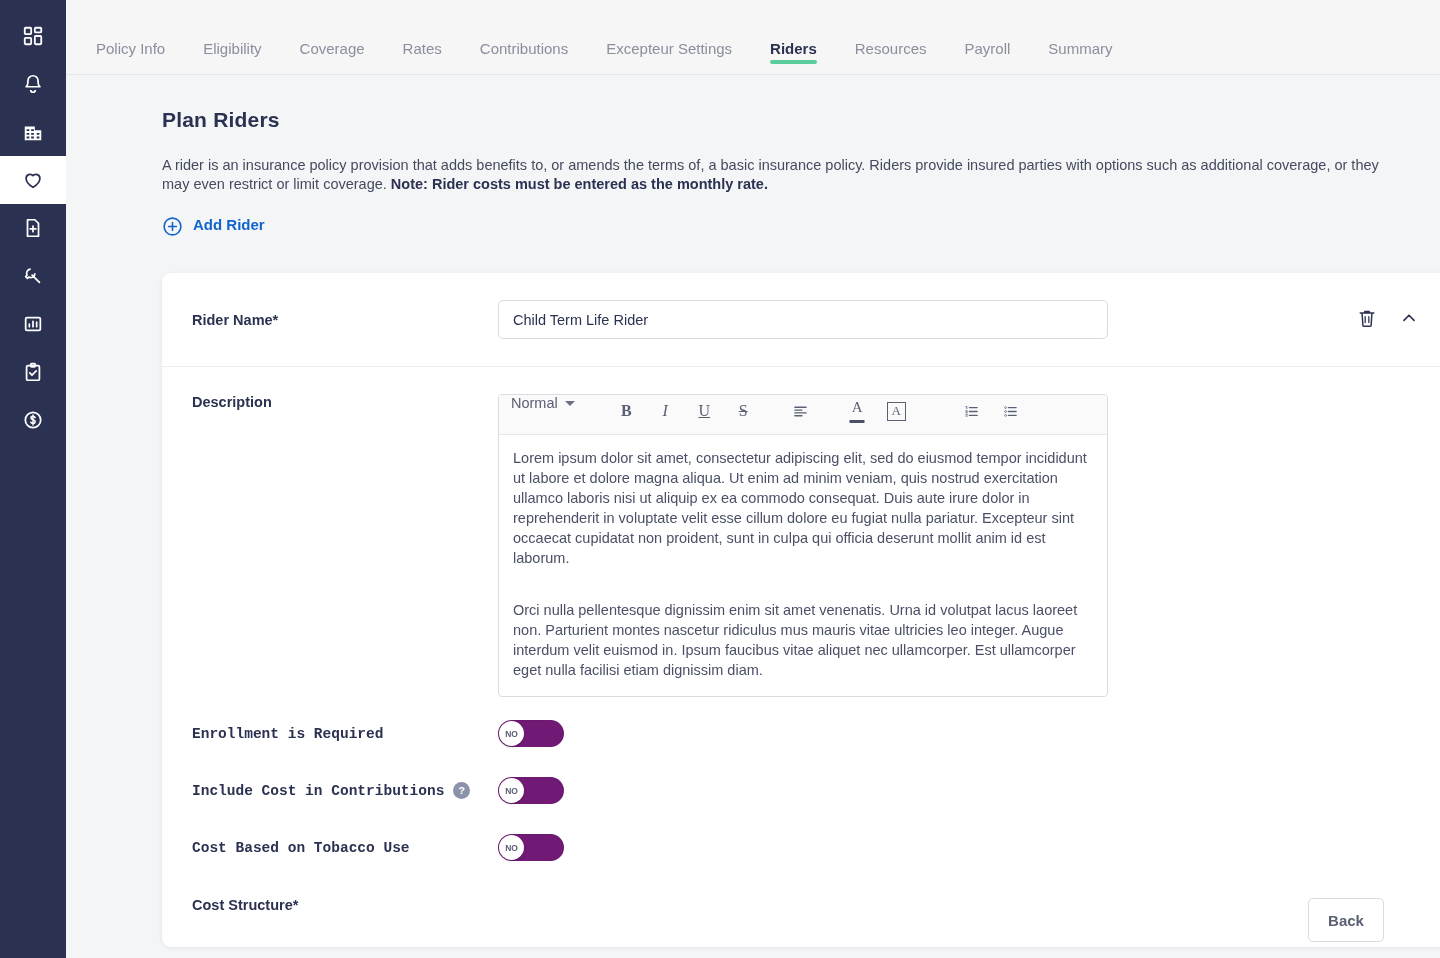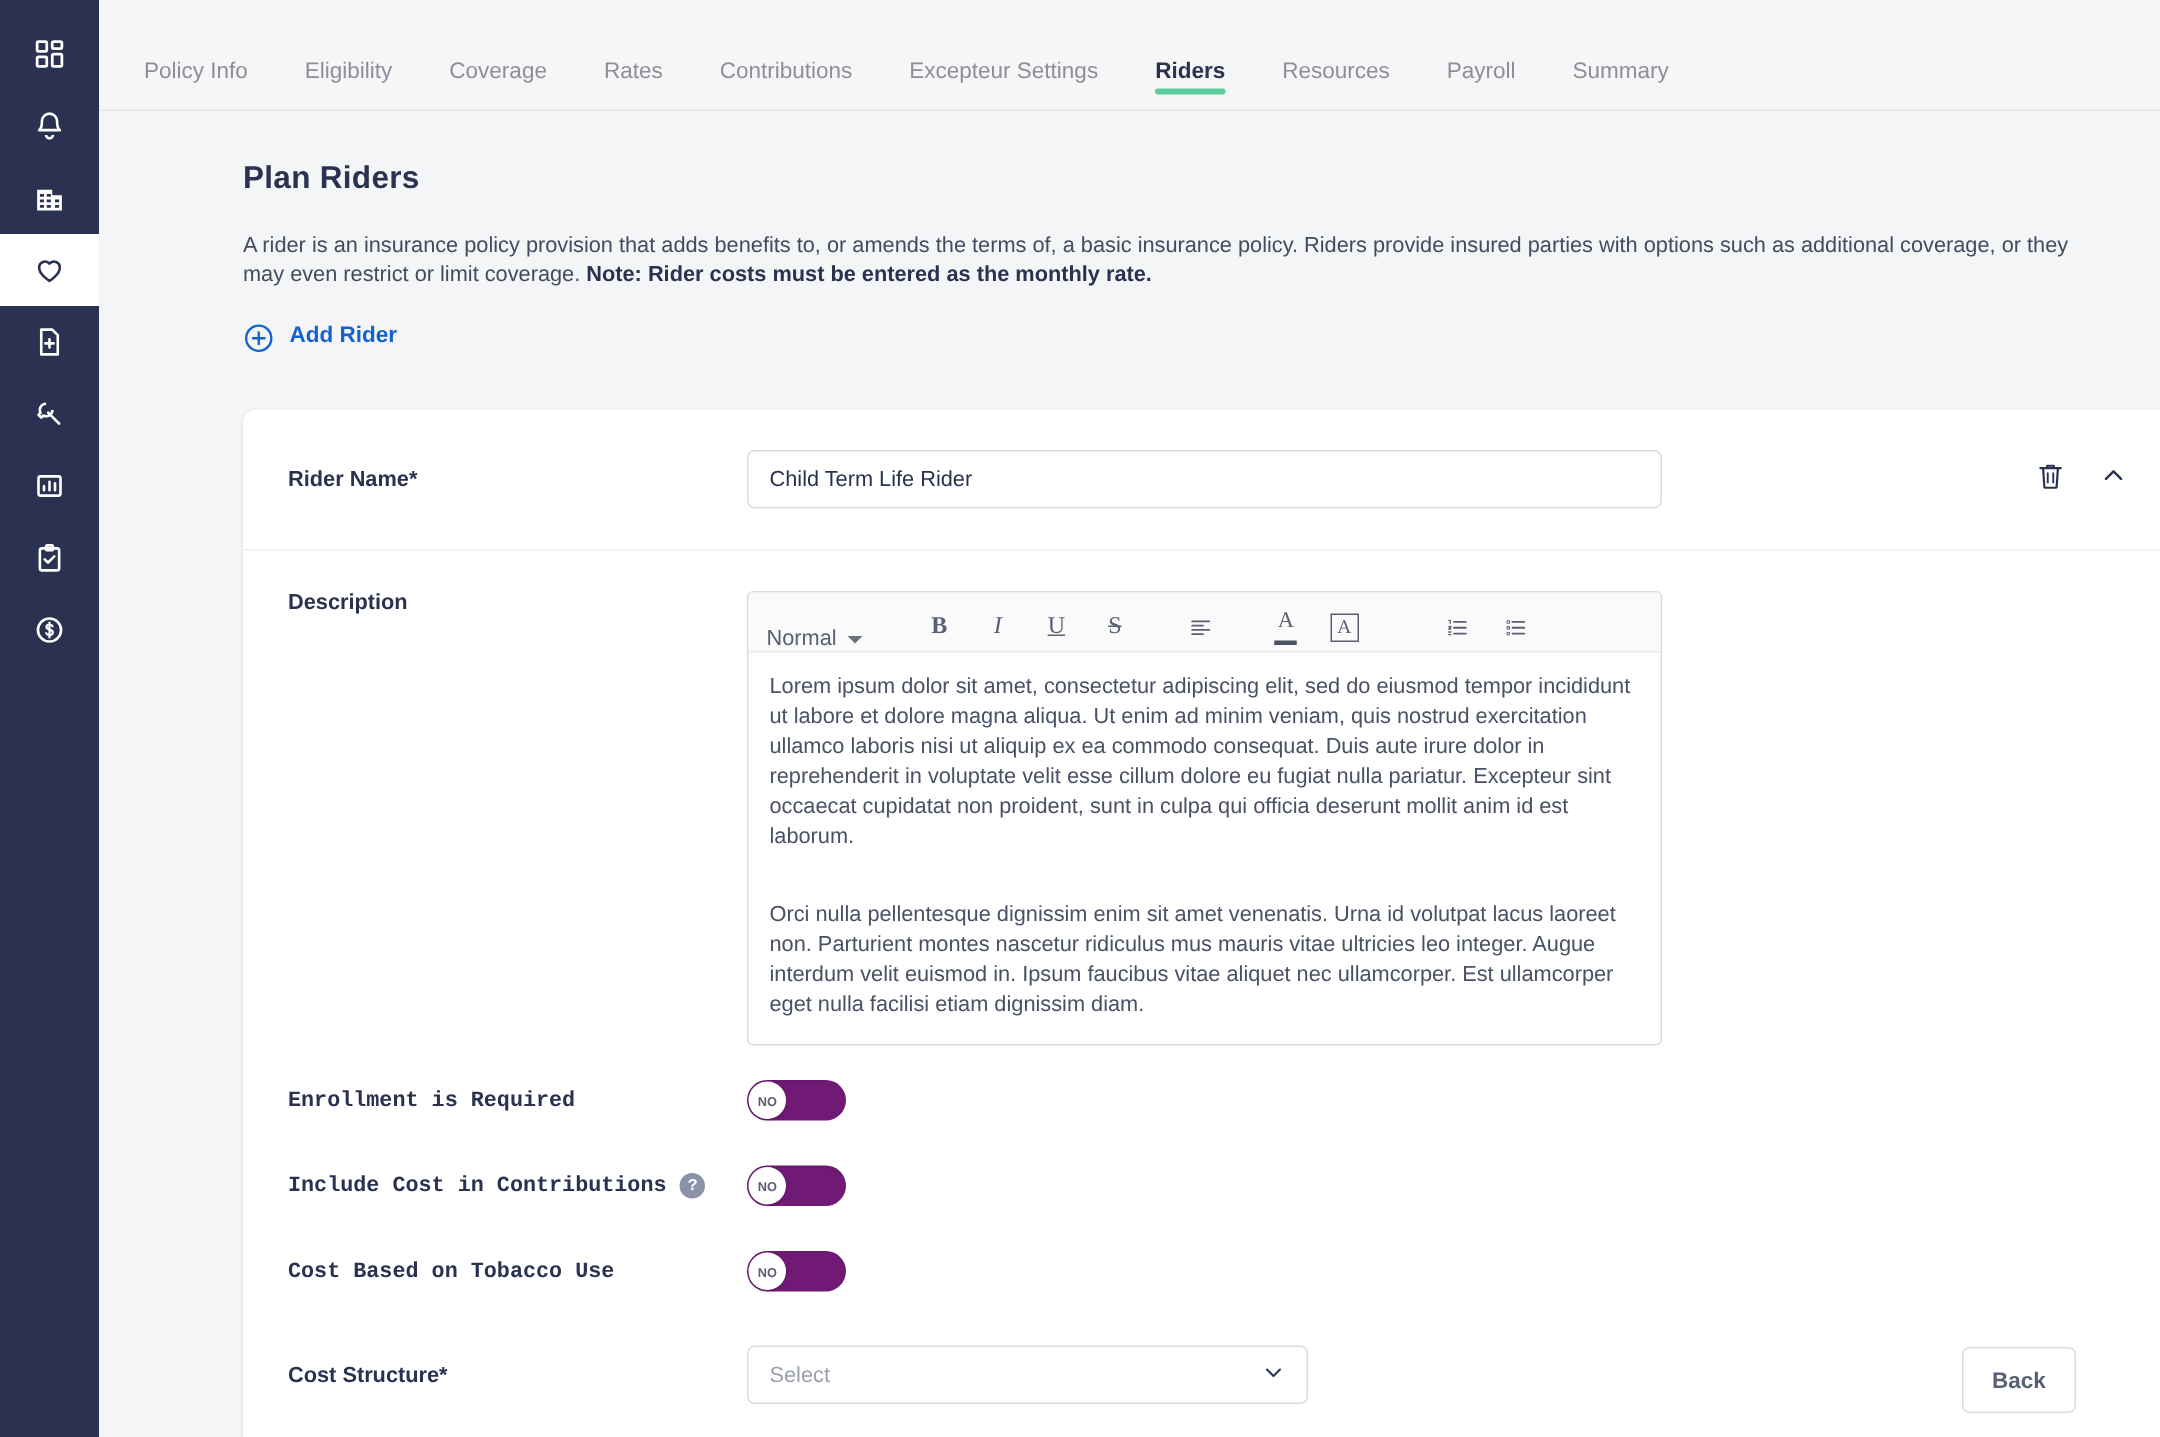--- a/index.html
+++ b/index.html
@@ -121,21 +121,21 @@
   }
   .editor {
     width: 610px;
     border: 1px solid #d8dbe1; border-radius: 4px;
     overflow: hidden; background: #fff;
   }
   .editor-toolbar {
     background: #fafafa;
     border-bottom: 1px solid #e7e9ed;
     height: 40px;
-    display: flex; align-items: flex-end;
+    display: flex; align-items: flex-start;
     padding: 0 12px;
     gap: 0;
   }
   .tb-normal {
     display: flex; align-items: center; gap: 7px;
     font-size: 14.5px; color: #5a6074; cursor: pointer;
     padding-right: 14px;
   }
   .caret {
     width: 0; height: 0;
@@ -445,28 +445,20 @@
           <div class="toggle-label">
             <span>Cost Based on Tobacco Use</span>
           </div>
           <div class="switch">
             <div class="knob">NO</div>
           </div>
         </div>
 
         <div class="select-row">
           <div class="field-label">Cost Structure*</div>
-          <div class="select-box">
-            <span>Select</span>
-            <span>
-              <svg viewBox="0 0 24 24">
-                  <path d="M5.5 9l6.5 6.5L18.5 9" stroke-width="2" stroke-linecap="round" stroke-linejoin="round"></path>
-                </svg>
-            </span>
-          </div>
         </div>
 
       </section>
     </div>
 
     <div class="footer">
       <button class="btn-back">Back</button>
     </div>
 
   </div>

